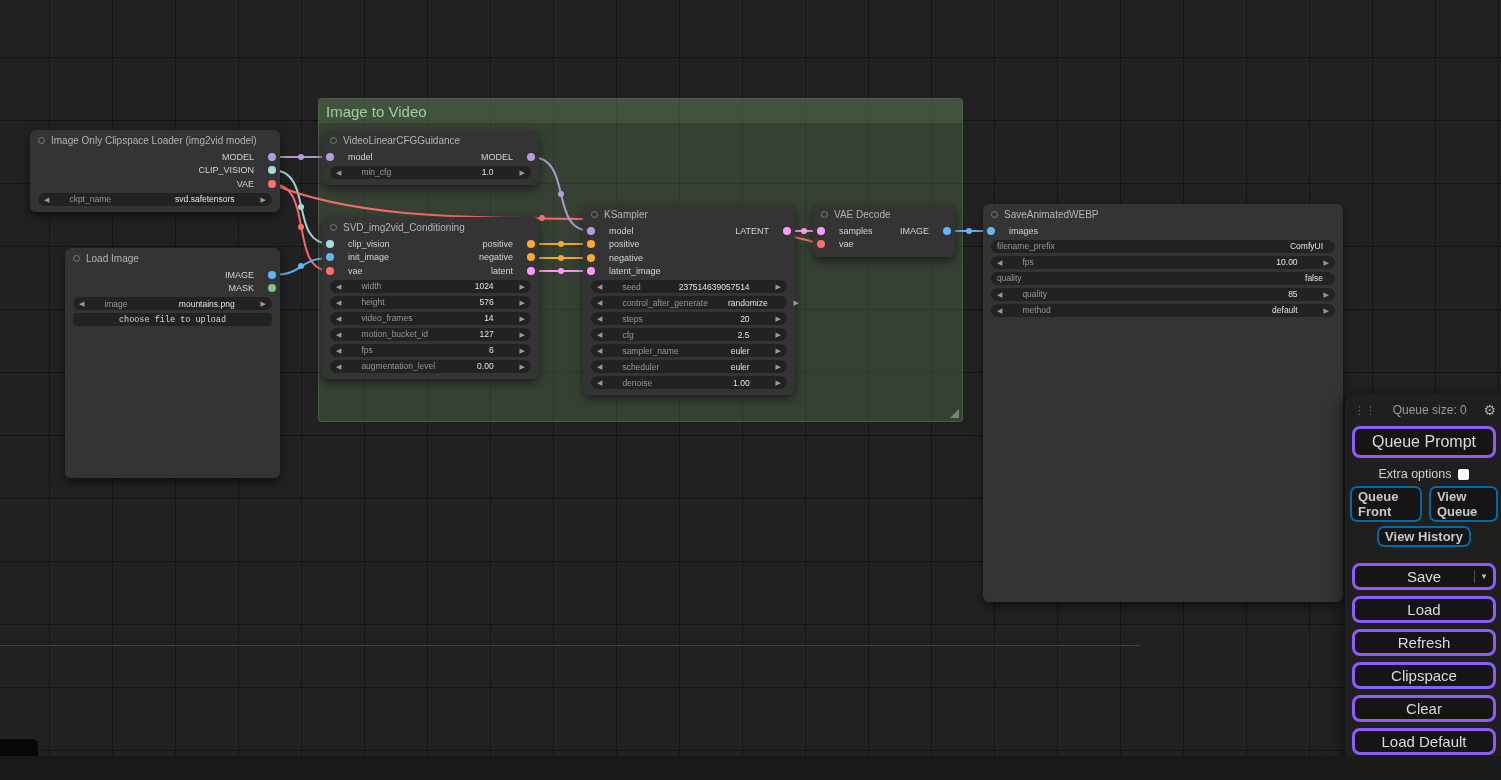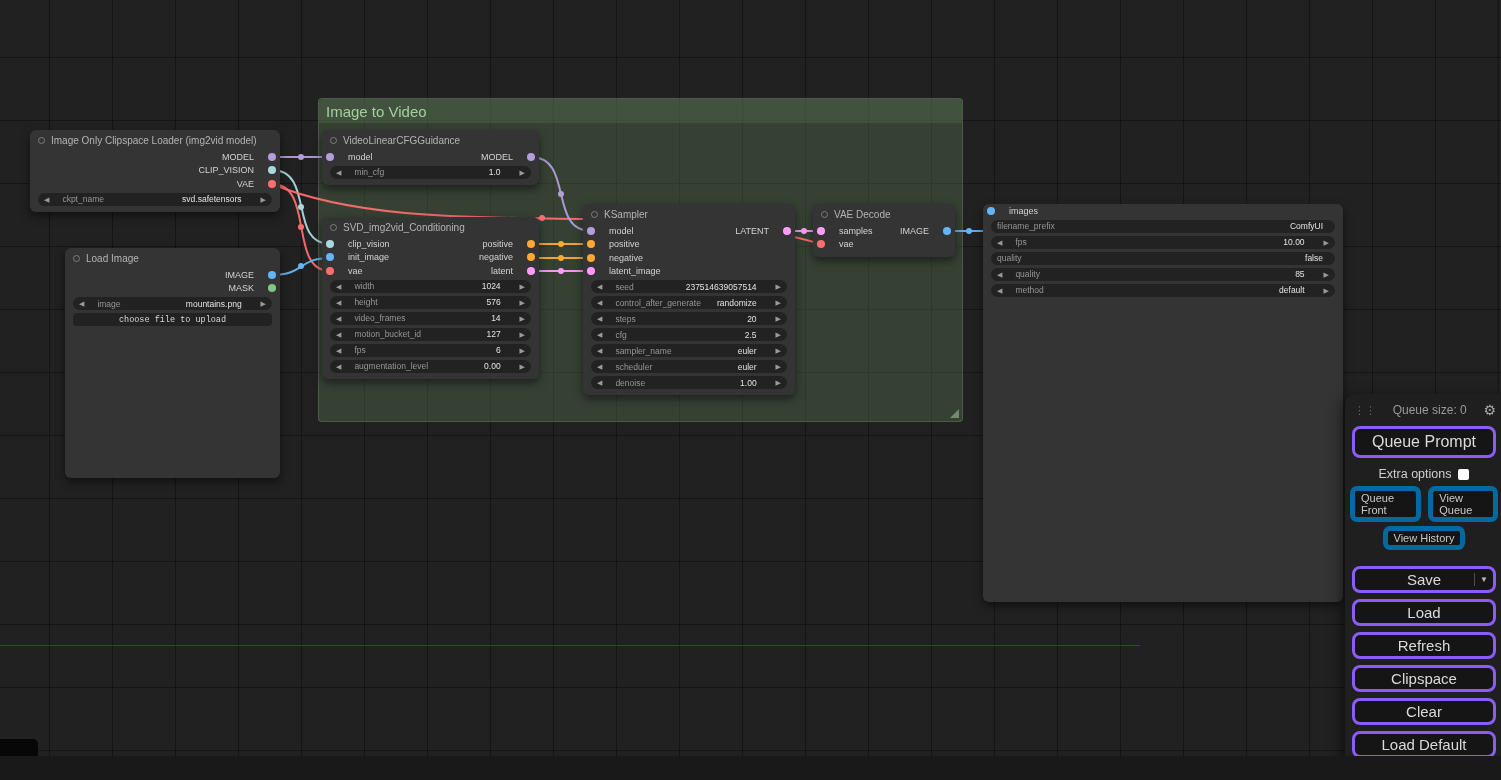--- a/index.html
+++ b/index.html
@@ -45,21 +45,21 @@
   .srow.out-only { justify-content:flex-end; }
   .srow.in-only  { justify-content:flex-start; }
   .sin,.sout { display:flex; align-items:center; gap:14px; }
   .slabel { font-size:9px; color:#d2d2d2; }
   .pdot { width:8px; height:8px; border-radius:50%; flex:none; }
   .c-model{background:#B39DDB}.c-clipv{background:#A8DADC}.c-vae{background:#FF6E6E}
   .c-image{background:#64B5F6}.c-mask{background:#81C784}.c-cond{background:#FFA931}
   .c-latent{background:#FF9CF9}
   .widgets { padding:2px 8px 6px; display:flex; flex-direction:column; gap:3px; }
   .widget { height:13px; background:#222; border-radius:7px; display:flex;
-    align-items:center; padding:0 6px; gap:13px; font-size:8.5px; }
+    align-items:center; padding:0 6px; gap:20px; font-size:8.5px; }
   .wlabel { color:#969696; white-space:nowrap; }
   .wvalue { margin-left:auto; margin-right:6px; color:#e2e2e2; white-space:nowrap; }
   .warr { color:#9a9a9a; font-size:7px; line-height:1; }
   .widget.wbtn { justify-content:center; border-radius:4px; }
   .widget.wbtn .wvalue { margin:0; color:#d8d8d8;font-family:Liberation Mono, monospace; }
 
   
   .menu { position:absolute; left:1345px; top:394px; width:158px; height:386px;
     background:#1f1f1f; border-radius:10px 0 0 10px; z-index:10; padding:6px 5px;
     box-shadow:-3px 3px 14px rgba(0,0,0,0.55); display:flex; flex-direction:column; }
@@ -68,22 +68,22 @@
   .drag-dots { color:#6a6a6a; font-size:11px; letter-spacing:0px; }
   .gear { color:#a8a8a8; font-size:14px; }
   .mbtn { background:#151515; border:3px solid #8b5cf6; border-radius:8px;
     color:#dadada; text-align:center; font-size:15px; padding:2px 0; margin:3px 2px;
     cursor:pointer; position:relative; }
   .mbtn.primary { font-size:16px; padding:4px 0; margin-top:6px; }
   .extra-row { display:flex; align-items:center; justify-content:center; gap:7px;
     color:#cfcfcf; font-size:12.5px; margin:6px 0 3px; }
   .checkbox { width:11px; height:11px; background:#ffffff; border-radius:2px; }
   .small-row { display:flex; justify-content:center; gap:7px; margin:2px 0; }
-  .sbtn { font-size:11px; padding:1px 6px; background:#151515; border:5px solid #0369a1;
-    border-radius:7px; color:#c8c8c8; cursor:pointer; }
+  .sbtn { font-size:13px; padding:1px 6px; background:#151515; border:2px solid #0369a1;
+    border-radius:7px; color:#c8c8c8; cursor:pointer;font-weight:bold; }
   .mbtn .dd { position:absolute; right:5px; top:4px; bottom:4px; display:flex;
     align-items:center; padding-left:5px; border-left:1px solid #4e4e4e;
     font-size:8px; color:#bdbdbd; }
   .mbtn.first-big { margin-top:14px; }
   .menu hr { border:none; border-top:1px solid #4a4a4a; margin:14px 6px 4px; }
   .mbtn.manager { margin-top:12px; }
   .mbtn.share { background:linear-gradient(90deg,#00C9FF,#92FE9D); border:none;
     color:#10323a; font-weight:400; }
 </style>
 </head>
@@ -385,20 +385,24 @@
     </div>
     <div class="srow in-only">
         <span class="sin">
       <span class="pdot c-vae"></span>
       <span class="slabel">vae</span>
         </span>
       </div>
   </div>
 
   <div class="node" style="left:983px;top:204px;width:360px;height:398px;">
+    <div class="ntitle">
+      <span class="cdot"></span>
+      <span>SaveAnimatedWEBP</span>
+    </div>
     <div class="srow in-only">
         <span class="sin">
       <span class="pdot c-image"></span>
       <span class="slabel">images</span>
         </span>
       </div>
     <div class="widgets">
       <div class="widget">
         <span class="wlabel">filename_prefix</span>
         <span class="wvalue">ComfyUI</span>

